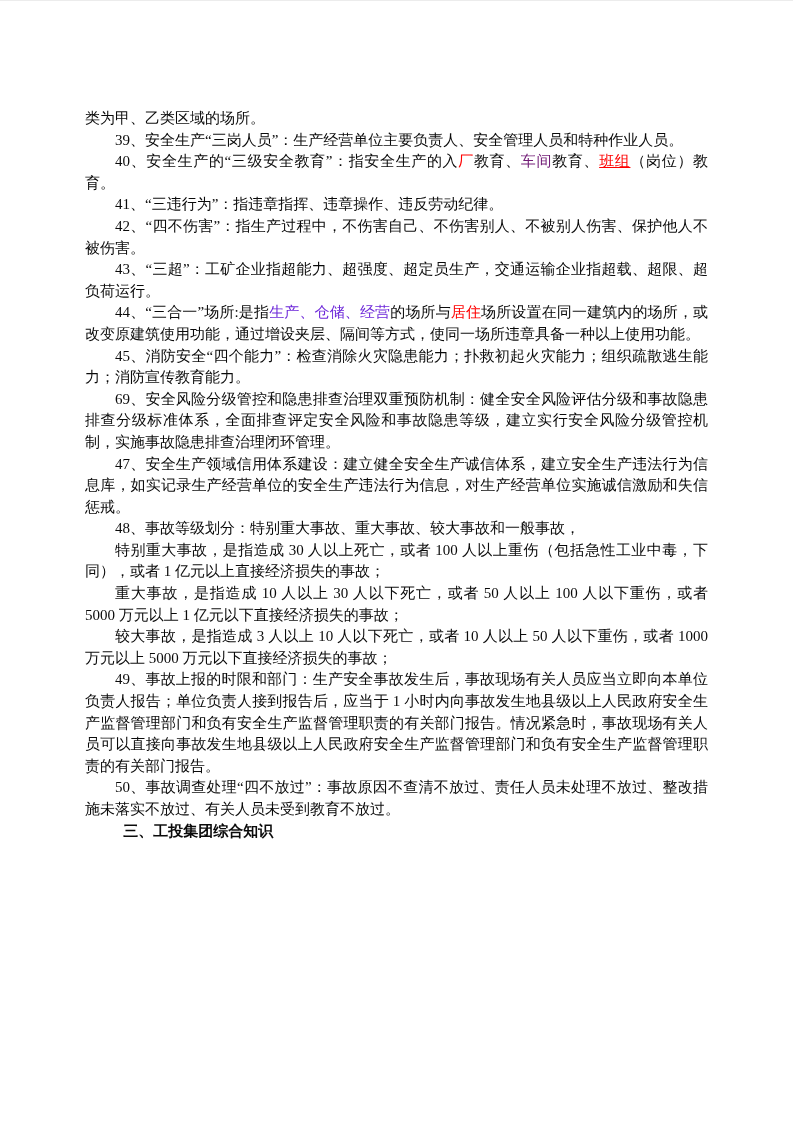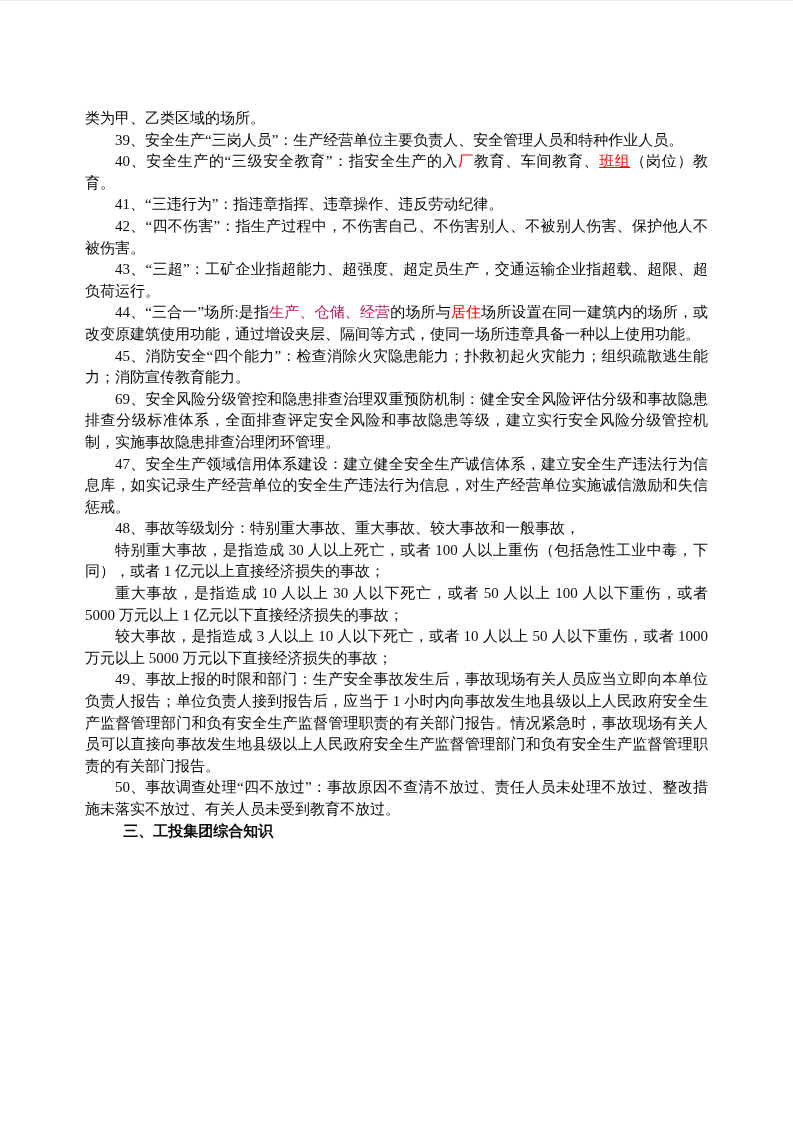--- a/index.html
+++ b/index.html
@@ -40,25 +40,25 @@
   p.para.heading  { font-weight: bold; text-indent: 2.55em; }
 </style>
 </head>
 <body>
 
 <div class="page">
   <div class="top-edge"></div>
   <div class="content" style="color: rgb(10, 10, 10);">
       <p class="para"><span>类为甲、乙类区域的场所。</span></p>
       <p class="para indent"><span>39、安全生产“三岗人员”：生产经营单位主要负责人、安全管理人员和特种作业人员。</span></p>
-      <p class="para indent"><span>40、安全生产的“三级安全教育”：指安全生产的入</span><span style="color: rgb(254, 0, 0);">厂</span><span>教育、</span><span style="color: #000000;">车间</span><span>教育、</span><span style="color: rgb(254, 0, 0); text-decoration: underline;">班组</span><span>（岗位）教育。</span></p>
+      <p class="para indent"><span>40、安全生产的“三级安全教育”：指安全生产的入</span><span style="color: rgb(254, 0, 0);">厂</span><span>教育、</span><span style="color: #701a75;">车间</span><span>教育、</span><span style="color: rgb(254, 0, 0); text-decoration: underline;">班组</span><span>（岗位）教育。</span></p>
       <p class="para indent"><span>41、“三违行为”：指违章指挥、违章操作、违反劳动纪律。</span></p>
       <p class="para indent"><span>42、“四不伤害”：指生产过程中，不伤害自己、不伤害别人、不被别人伤害、保护他人不被伤害。</span></p>
       <p class="para indent"><span>43、“三超”：工矿企业指超能力、超强度、超定员生产，交通运输企业指超载、超限、超负荷运行。</span></p>
-      <p class="para indent"><span>44、“三合一”场所:是指</span><span style="color: #be185d;">生产、仓储、经营</span><span>的场所与</span><span style="color: rgb(254, 0, 0);">居住</span><span>场所设置在同一建筑内的场所，或改变原建筑使用功能，通过增设夹层、隔间等方式，使同一场所违章具备一种以上使用功能。</span></p>
+      <p class="para indent"><span>44、“三合一”场所:是指</span><span style="color: #6d28d9;">生产、仓储、经营</span><span>的场所与</span><span style="color: rgb(254, 0, 0);">居住</span><span>场所设置在同一建筑内的场所，或改变原建筑使用功能，通过增设夹层、隔间等方式，使同一场所违章具备一种以上使用功能。</span></p>
       <p class="para indent"><span>45、消防安全“四个能力”：检查消除火灾隐患能力；扑救初起火灾能力；组织疏散逃生能力；消防宣传教育能力。</span></p>
       <p class="para indent"><span>69、安全风险分级管控和隐患排查治理双重预防机制：健全安全风险评估分级和事故隐患排查分级标准体系，全面排查评定安全风险和事故隐患等级，建立实行安全风险分级管控机制，实施事故隐患排查治理闭环管理。</span></p>
       <p class="para indent"><span>47、安全生产领域信用体系建设：建立健全安全生产诚信体系，建立安全生产违法行为信息库，如实记录生产经营单位的安全生产违法行为信息，对生产经营单位实施诚信激励和失信惩戒。</span></p>
       <p class="para indent"><span>48、事故等级划分：特别重大事故、重大事故、较大事故和一般事故，</span></p>
       <p class="para indent"><span>特别重大事故，是指造成 30 人以上死亡，或者 100 人以上重伤（包括急性工业中毒，下同），或者 1 亿元以上直接经济损失的事故；</span></p>
       <p class="para indent"><span>重大事故，是指造成 10 人以上 30 人以下死亡，或者 50 人以上 100 人以下重伤，或者 5000 万元以上 1 亿元以下直接经济损失的事故；</span></p>
       <p class="para indent"><span>较大事故，是指造成 3 人以上 10 人以下死亡，或者 10 人以上 50 人以下重伤，或者 1000 万元以上 5000 万元以下直接经济损失的事故；</span></p>
       <p class="para indent"><span>49、事故上报的时限和部门：生产安全事故发生后，事故现场有关人员应当立即向本单位负责人报告；单位负责人接到报告后，应当于 1 小时内向事故发生地县级以上人民政府安全生产监督管理部门和负有安全生产监督管理职责的有关部门报告。情况紧急时，事故现场有关人员可以直接向事故发生地县级以上人民政府安全生产监督管理部门和负有安全生产监督管理职责的有关部门报告。</span></p>
       <p class="para indent"><span>50、事故调查处理“四不放过”：事故原因不查清不放过、责任人员未处理不放过、整改措施未落实不放过、有关人员未受到教育不放过。</span></p>
       <p class="para indent heading"><span>三、工投集团综合知识</span></p>

